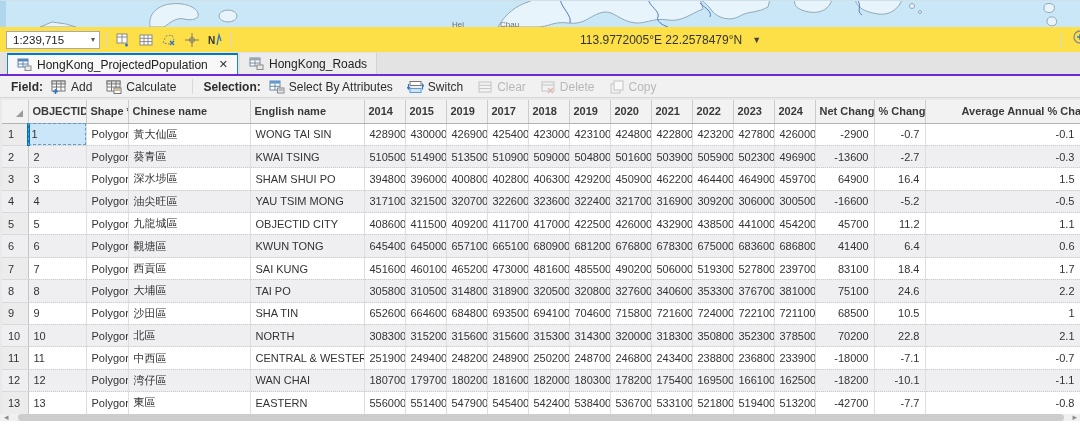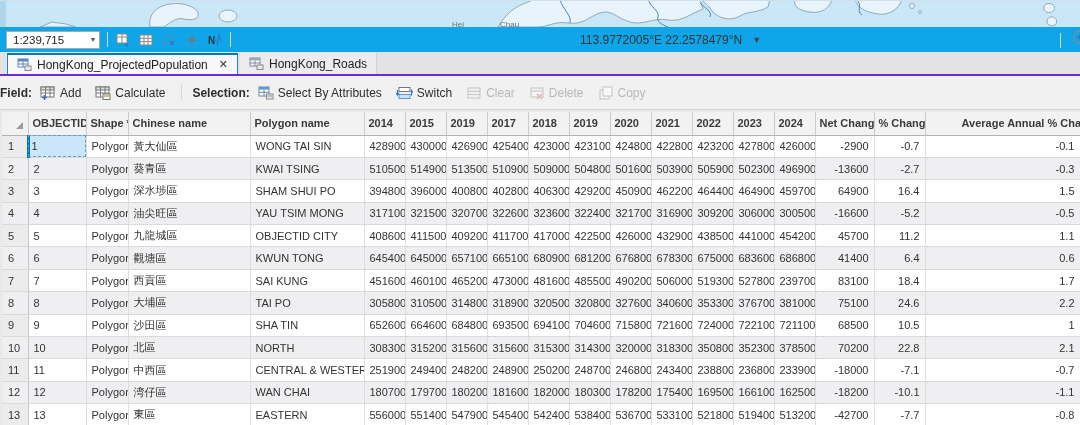--- a/index.html
+++ b/index.html
@@ -5,41 +5,41 @@
   * { box-sizing: border-box; margin: 0; padding: 0; }
   html,body { width:1080px; }
   body { font-family: "Liberation Sans", sans-serif; background:#fff; }
   .app { position:relative; width:1080px; height:425px; overflow:hidden; background:#fff; border-top:1px solid #cfe0ea; }
 
   
   .map-strip { height:26px; background:#c9e7f6; position:relative; overflow:hidden; }
   .map-strip svg { display:block; }
 
   
-  .status-bar { height:26px; background:#0ea5e9; border-bottom:1px solid #e3e3e3; display:flex; align-items:center; padding-left:6px; position:relative; }
+  .status-bar { height:26px; background:#fde047; border-bottom:1px solid #e3e3e3; display:flex; align-items:center; padding-left:6px; position:relative; }
   .scale-combo { width:94px; height:18px; border:1px solid #a9a9a9; background:#fff; display:flex; align-items:center; justify-content:space-between; padding:0 4px 0 6px; font-size:11.5px; color:#222; cursor:default; }
   .scale-caret { font-size:8px; color:#555; }
   .vsep { width:1px; height:15px; background:#d8d8d8; margin:0 7px; }
   .sb-icons { display:flex; align-items:center; gap:7px; }
   .sb-icons svg { display:block; }
   .coords { position:absolute; left:580px; top:0; height:26px; display:flex; align-items:center; gap:10px; font-size:12px; color:#333; }
   .chev { font-size:9px; color:#444; }
   .sb-right { position:absolute; right:0; top:0; height:26px; display:flex; align-items:center; }
   .sb-right .vsep { margin:0 5px; }
 
   
   .tab-bar { height:23px; background:#e3e3e3; border-bottom:2px solid #6d28d9; display:flex; align-items:flex-end; padding-left:7px; }
   .tab { display:flex; align-items:center; gap:5px; height:21px; padding:0 9px; font-size:12px; color:#222; cursor:default; white-space:nowrap; }
   .tab.active { background:#f8f8f8; border:1px solid #1e86c8; border-bottom:none; border-top:2px solid #0079c1; }
   .tab.inactive { background:#ececec; border-right:1px solid #d2d2d2; margin-left:2px; }
   .tab .close { font-size:11px; color:#333; margin-left:6px; line-height:1; }
   .tab svg { display:block; }
 
   
-  .toolbar { height:34px; background:#f1f1f1; border-bottom:1px solid #d7d7d7; display:flex; align-items:center; font-size:12px; color:#2d2d2d; }
+  .toolbar { height:22px; background:#f1f1f1; border-bottom:1px solid #d7d7d7; display:flex; align-items:center; padding-left:11px; font-size:12px; color:#2d2d2d; }
   .tb-label { font-weight:bold; margin-right:8px; }
   .tb-btn { display:flex; align-items:flex-start; gap:4px; margin-right:14px; cursor:default; white-space:nowrap; }
   .tb-btn.disabled { color:#b8b8b8; }
   .toolbar .vsep { margin:0 10px 0 2px; }
   .tb-btn svg { display:block; }
 
   
   .table-area { height:323px; background:#e9e9e9; padding:2px 0 0 2px; position:relative; }
   table { border-collapse:collapse; table-layout:fixed; width:1078px; font-size:11px; color:#333; }
   th { background:#f2f2f2; font-weight:bold; color:#3a3a3a; border-right:1px solid #cccccc; border-bottom:1px solid #b3b3b3; height:23px; padding:0 4px; text-align:left; white-space:nowrap; overflow:hidden; position:relative; }
@@ -273,21 +273,21 @@
           <col style="width: 155px;">
         </colgroup>
       <thead>
           <tr id="thead-row">
             <th>
               <div class="corner-tri"></div>
             </th>
             <th>OBJECTID *</th>
             <th>Shape *</th>
             <th>Chinese name</th>
-            <th>Polygon name</th>
+            <th>English name</th>
             <th>2014</th>
             <th>2015</th>
             <th>2019</th>
             <th>2017</th>
             <th>2018</th>
             <th>2019</th>
             <th>2020</th>
             <th>2021</th>
             <th>2022</th>
             <th>2023</th>

